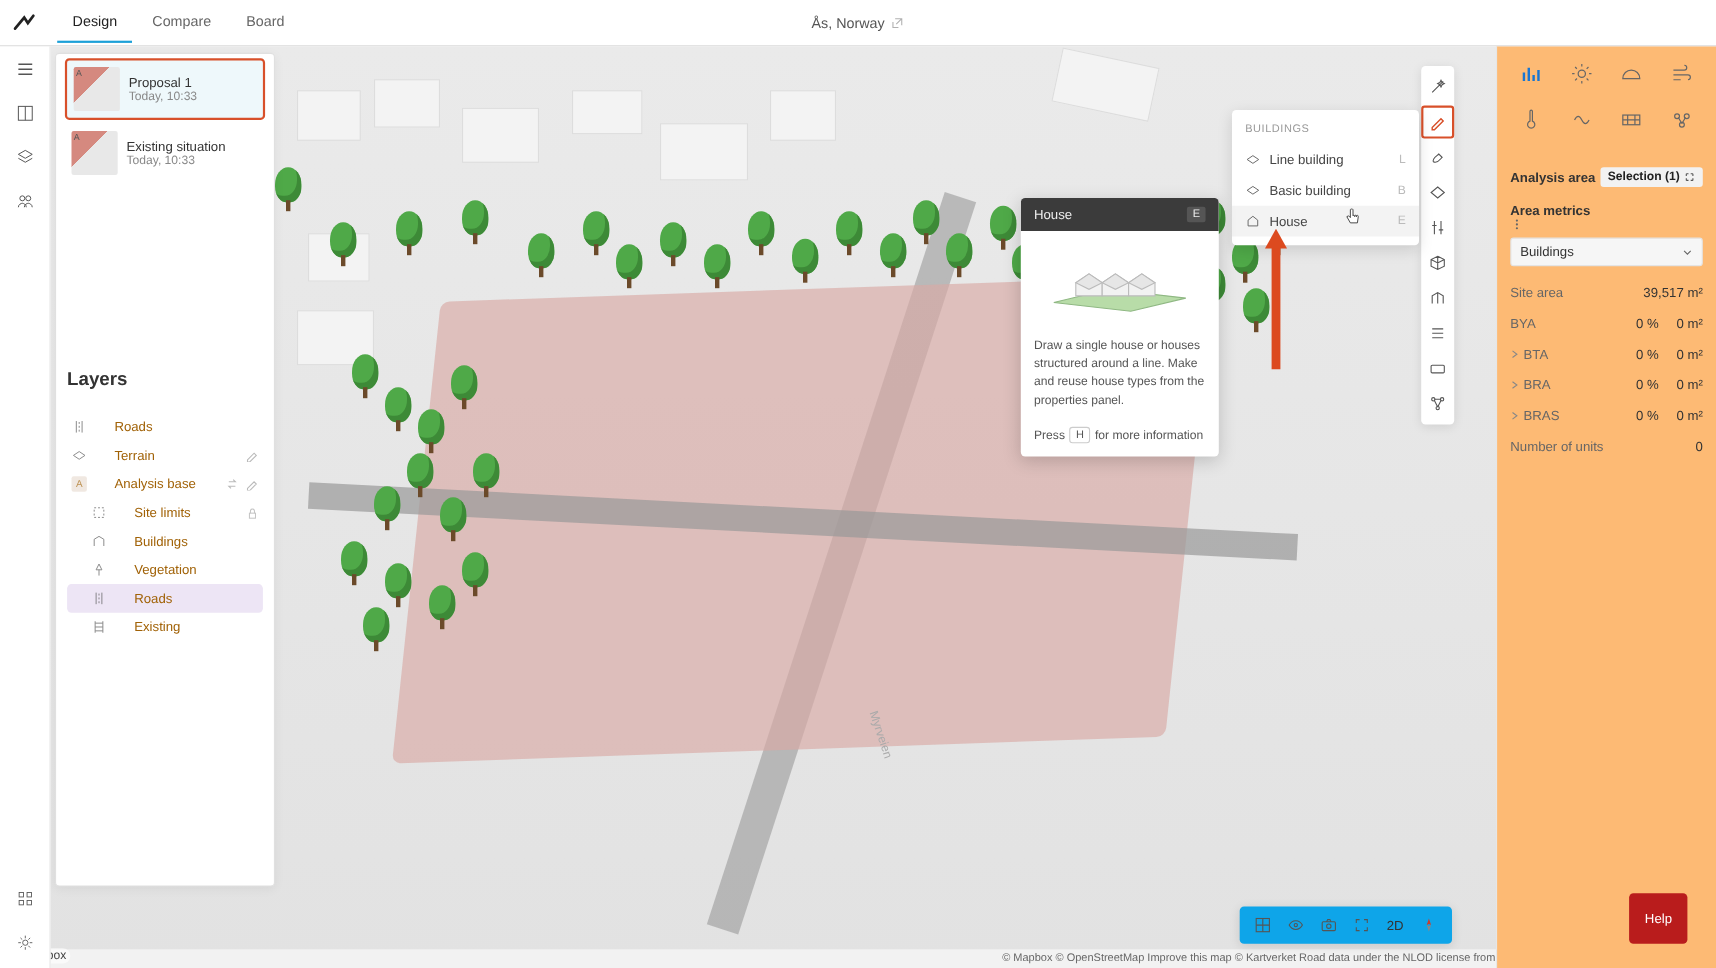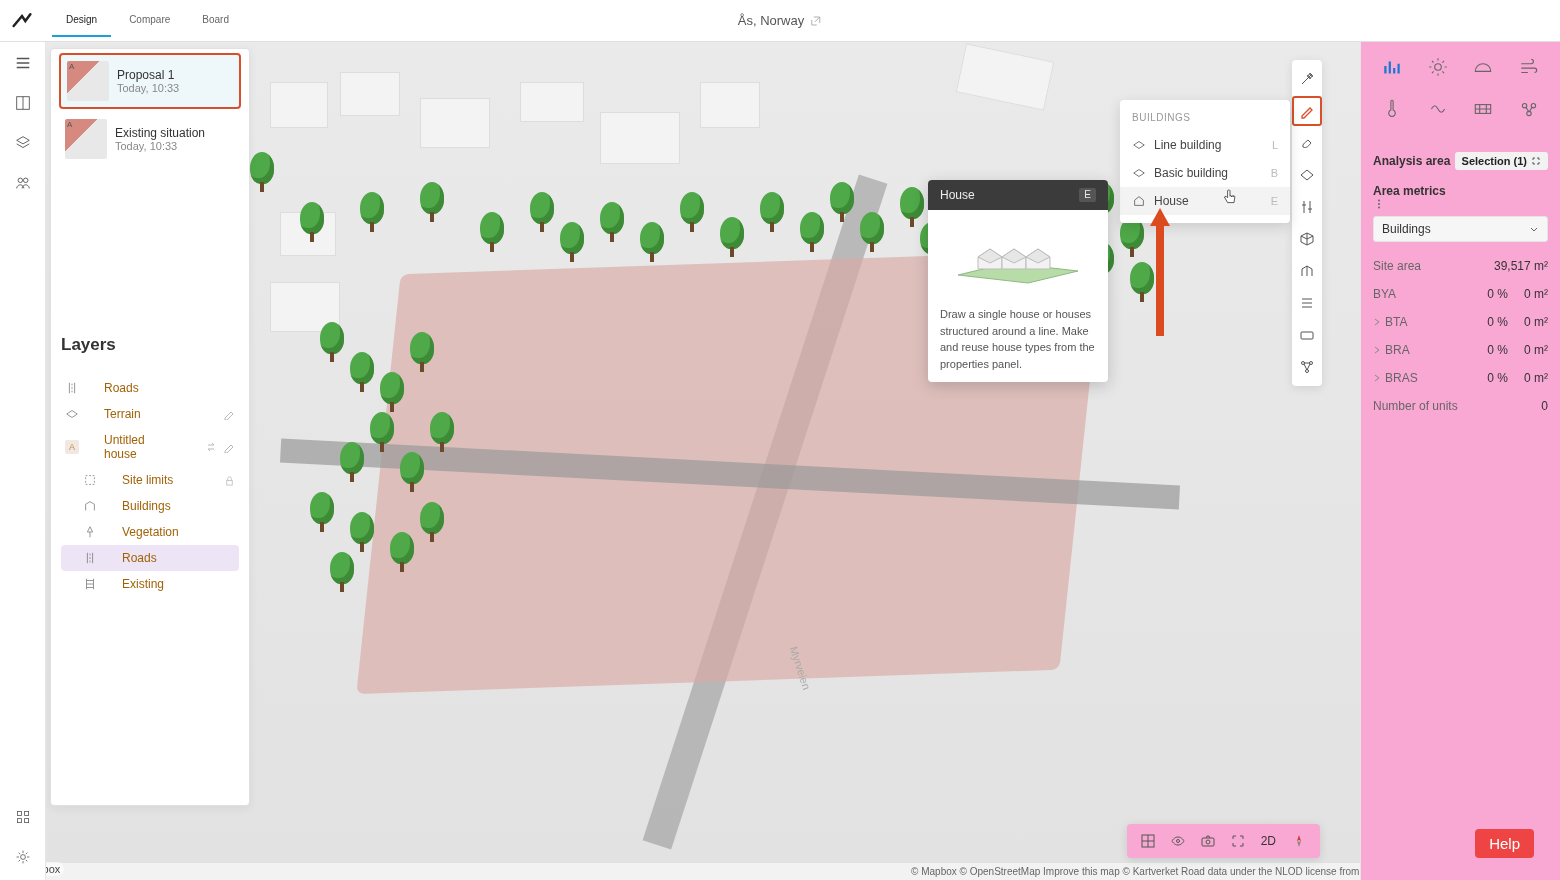--- a/index.html
+++ b/index.html
@@ -2,21 +2,21 @@
 <html><head>
 <meta charset="utf-8">
 <style>
 * { box-sizing: border-box; margin: 0; padding: 0; }
 body { font-family: -apple-system, BlinkMacSystemFont, "Segoe UI", Arial, sans-serif; font-size: 12px; color: #333; background: #fff; overflow: hidden; width: 1560px; height: 880px; position: relative; }
 
 
 .topbar { height: 42px; border-bottom: 1px solid #e0e0e0; display: flex; align-items: center; padding: 0 12px; background: #fff; position: relative; z-index: 100; }
 .logo { width: 20px; height: 20px; margin-right: 20px; }
 .tabs { display: flex; gap: 4px; }
-.tab { padding: 10px 14px; font-size: 10px; color: #666; border-bottom: 2px solid transparent; cursor: pointer; }
+.tab { padding: 10px 14px; font-size: 13px; color: #666; border-bottom: 2px solid transparent; cursor: pointer; }
 .tab.active { color: #222; border-bottom-color: #1ca0d8; font-weight: 500; }
 .location { position: absolute; left: 50%; transform: translateX(-50%); display: flex; align-items: center; gap: 6px; color: #555; font-size: 13px; }
 .ext-icon { width: 12px; height: 12px; opacity: .5; }
 
 
 .iconrail { position: absolute; top: 42px; left: 0; width: 46px; height: calc(100% - 42px); background: #fff; border-right: 1px solid #e6e6e6; display: flex; flex-direction: column; align-items: center; padding-top: 10px; gap: 18px; z-index: 60; }
 .iconrail .ir-item { width: 22px; height: 22px; display: flex; align-items: center; justify-content: center; color: #555; cursor: pointer; }
 .iconrail .spacer { flex: 1; }
 
 
@@ -69,40 +69,40 @@
 
 
 .annot-arrow { position: absolute; top: 206px; right: 388px; z-index: 71; }
 
 
 .righttools { position: absolute; top: 60px; right: 238px; width: 30px; background: #fff; border-radius: 4px; box-shadow: 0 2px 10px rgba(0,0,0,.1); z-index: 65; display: flex; flex-direction: column; gap: 2px; padding: 4px 0; }
 .rt-item { width: 30px; height: 30px; display: flex; align-items: center; justify-content: center; color: #555; cursor: pointer; }
 .rt-item.active { outline: 2px solid #d8502a; outline-offset: -2px; border-radius: 3px; }
 
 
-.rightpanel { position: absolute; top: 42px; right: 0; width: 200px; height: calc(100% - 42px); background: #f9a8d4; border-left: 1px solid #e6e6e6; z-index: 60; padding: 14px 12px; }
+.rightpanel { position: absolute; top: 42px; right: 0; width: 200px; height: calc(100% - 42px); background: #fdba74; border-left: 1px solid #e6e6e6; z-index: 60; padding: 14px 12px; }
 .rp-icons { display: flex; flex-wrap: wrap; gap: 20px; padding: 0 6px 16px; border-bottom: none; justify-content: space-around; }
 .rp-icon { width: 22px; height: 22px; color: #666; cursor: pointer; }
 .rp-icon.active { color: #1976d2; }
 .rp-section-title { font-size: 12px; font-weight: 600; margin: 16px 0 8px; display: flex; justify-content: space-between; align-items: center; }
 .rp-selection { font-size: 11px; color: #222; background: #f2f2f2; padding: 3px 7px; border-radius: 3px; display:flex; align-items:center; gap:4px;}
 .rp-subhead { font-size: 12px; font-weight: 600; margin: 14px 0 6px; display:flex; justify-content:space-between;flex-direction:column;}
 .rp-select { background: #f6f6f6; border: 1px solid #e4e4e4; border-radius: 3px; padding: 5px 8px; font-size: 12px; display: flex; justify-content: space-between; align-items: center; margin-bottom: 10px; }
 .metric-row { display: flex; justify-content: space-between; padding: 7px 0; font-size: 12px; color: #333; }
 .metric-row .sub { color: #666; display: flex; align-items: center; gap: 4px; }
 .metric-row .vals { display: flex; gap: 16px; color: #333; }
 .chev { width: 8px; height: 8px; }
 
 
-.bottombar { position: absolute; bottom: 22px; right: 240px; background: #f9a8d4; border-radius: 4px; box-shadow: 0 2px 10px rgba(0,0,0,.12); display: flex; align-items: center; gap: 8px; padding: 6px 10px; z-index: 50; }
+.bottombar { position: absolute; bottom: 22px; right: 240px; background: #0ea5e9; border-radius: 4px; box-shadow: 0 2px 10px rgba(0,0,0,.12); display: flex; align-items: center; gap: 8px; padding: 6px 10px; z-index: 50; }
 .bb-item { width: 22px; height: 22px; display: flex; align-items: center; justify-content: center; color: #555; cursor: pointer; }
 .bb-text { font-size: 12px; color: #333; padding: 0 4px; }
 .compass { width: 16px; height: 16px; }
 
-.helpbtn { position: absolute; bottom: 22px; right: 26px; background: #ef4444; color: #fff; padding: 6px 14px; border-radius: 4px; font-size: 15px; z-index: 70; cursor: pointer; }
+.helpbtn { position: absolute; bottom: 22px; right: 26px; background: #b91c1c; color: #fff; padding: 16px 14px; border-radius: 4px; font-size: 12px; z-index: 70; cursor: pointer; }
 .attribution { position: absolute; bottom: 0; left: 0; right: 0; background: rgba(245,245,245,.85); font-size: 10px; color: #666; padding: 3px 6px; z-index: 40; display: flex; }
 .attribution .r { margin-left:auto;}
 .maplogo { position:absolute; bottom:4px; left:6px; z-index:41; font-size:11px; color:#444; background:rgba(255,255,255,.6); padding:1px 4px; border-radius:8px;}
 
 
 .cursor-hand { position: absolute; top: 189px; right: 322px; z-index: 80; width:16px; height:16px; }
 
 svg { display: block; }
 </style>
 </head>
@@ -197,21 +197,21 @@
         </svg>
       <span>Terrain</span>
       <div class="layer-actions">
           <svg width="12" height="12" viewBox="0 0 12 12">
             <path d="M2 10l6-6 2 2-6 6H2z" stroke="#777" fill="none"></path>
           </svg>
         </div>
     </div>
     <div class="layer-row">
       <span class="layer-icon" style="background:#eadfd5;border-radius:2px;text-align:center;font-size:9px;line-height:14px;">A</span>
-      <span>Untitled house</span>
+      <span>Analysis base</span>
       <div class="layer-actions">
         <svg width="12" height="12" viewBox="0 0 12 12">
             <path d="M3 4h6l-2-2M9 8H3l2 2" stroke="#777" fill="none"></path>
           </svg>
         <svg width="12" height="12" viewBox="0 0 12 12">
             <path d="M2 10l6-6 2 2-6 6H2z" stroke="#777" fill="none"></path>
           </svg>
       </div>
     </div>
     <div class="layer-row nested">
@@ -471,20 +471,25 @@
         <path d="M30 50 L30 38 L42 30 L54 38 L54 50 Z"></path>
         <path d="M54 50 L54 38 L66 30 L78 38 L78 50 Z"></path>
         <path d="M78 50 L78 38 L90 30 L102 38 L102 50 Z"></path>
         <path d="M30 38 L42 30 L54 38 L42 44 Z" fill="#e6e6e6"></path>
         <path d="M54 38 L66 30 L78 38 L66 44 Z" fill="#e6e6e6"></path>
         <path d="M78 38 L90 30 L102 38 L90 44 Z" fill="#e6e6e6"></path>
       </g>
     </svg>
   </div>
   <div class="tt-body">Draw a single house or houses structured around a line. Make and reuse house types from the properties panel.</div>
+  <div class="tt-footer">
+    <span>Press</span>
+    <span class="kbd">H</span>
+    <span>for more information</span>
+  </div>
 </div>
 
 <div class="righttools">
   <div class="rt-item">
       <svg width="16" height="16" viewBox="0 0 16 16">
         <path d="M3 13 13 3M11 2l1 2 2 1-2 1-1 2-1-2-2-1 2-1z" stroke="#555" fill="none"></path>
       </svg>
     </div>
   <div class="rt-item active">
       <svg width="16" height="16" viewBox="0 0 16 16">

